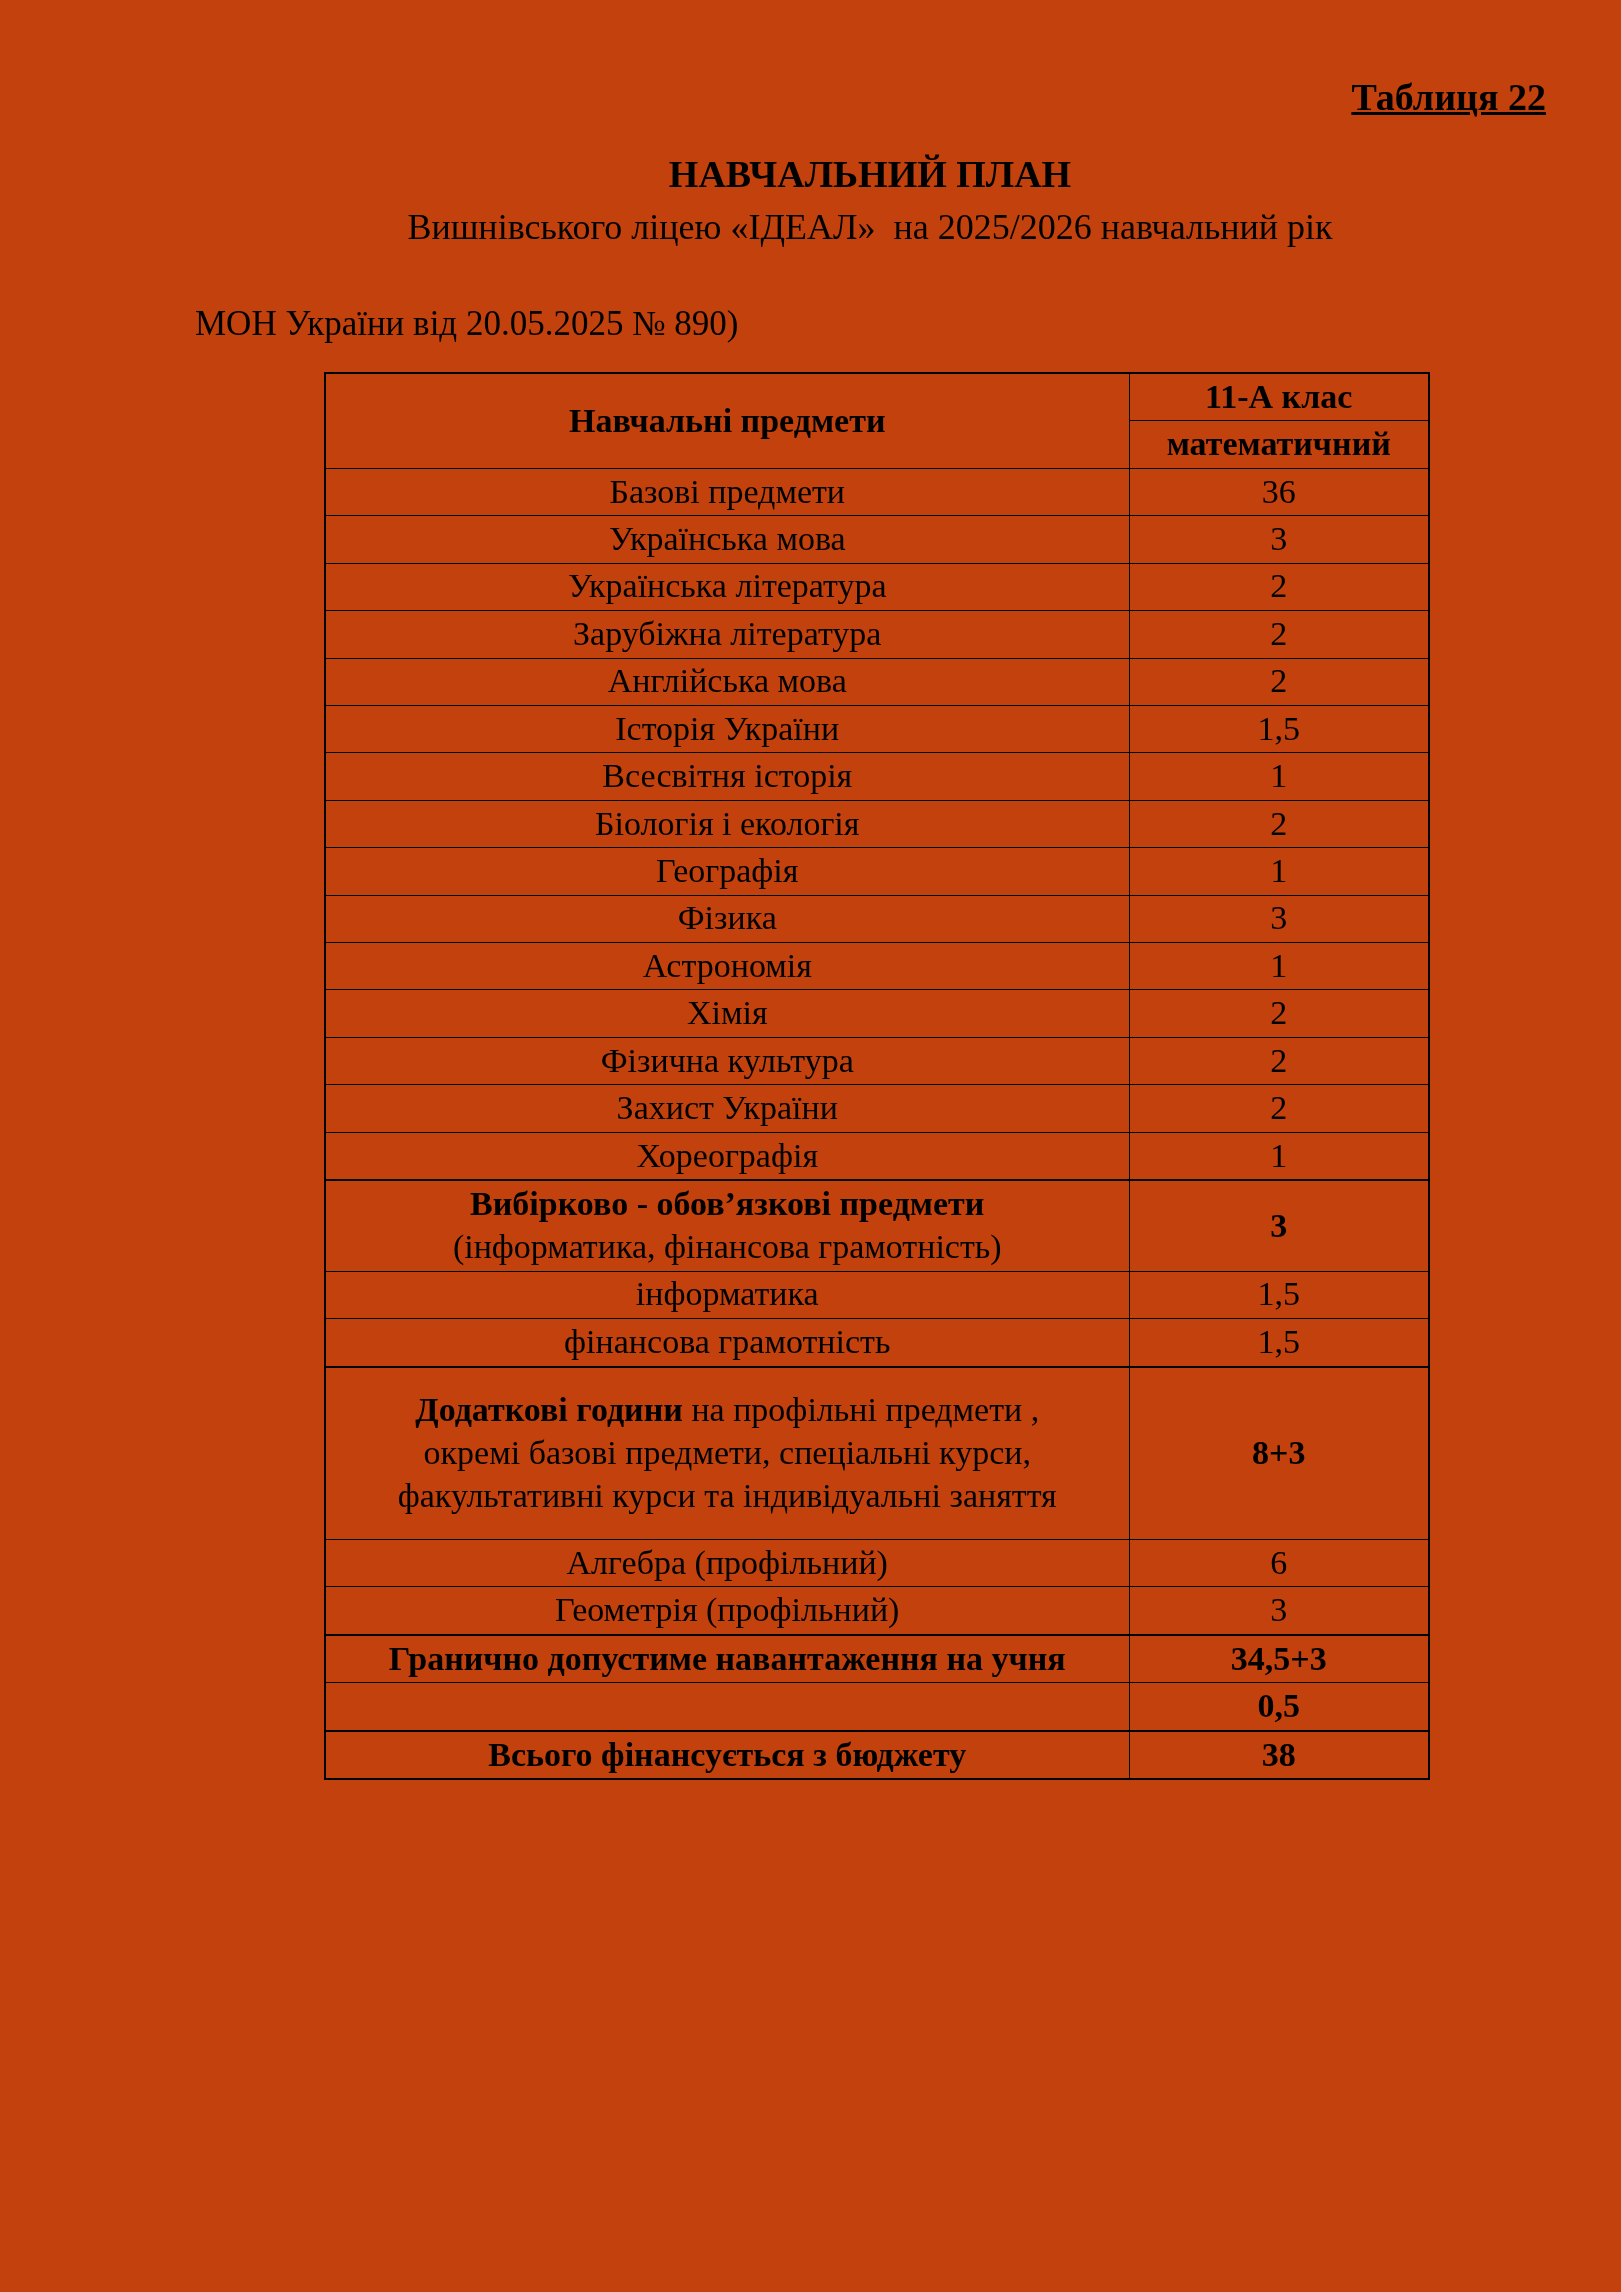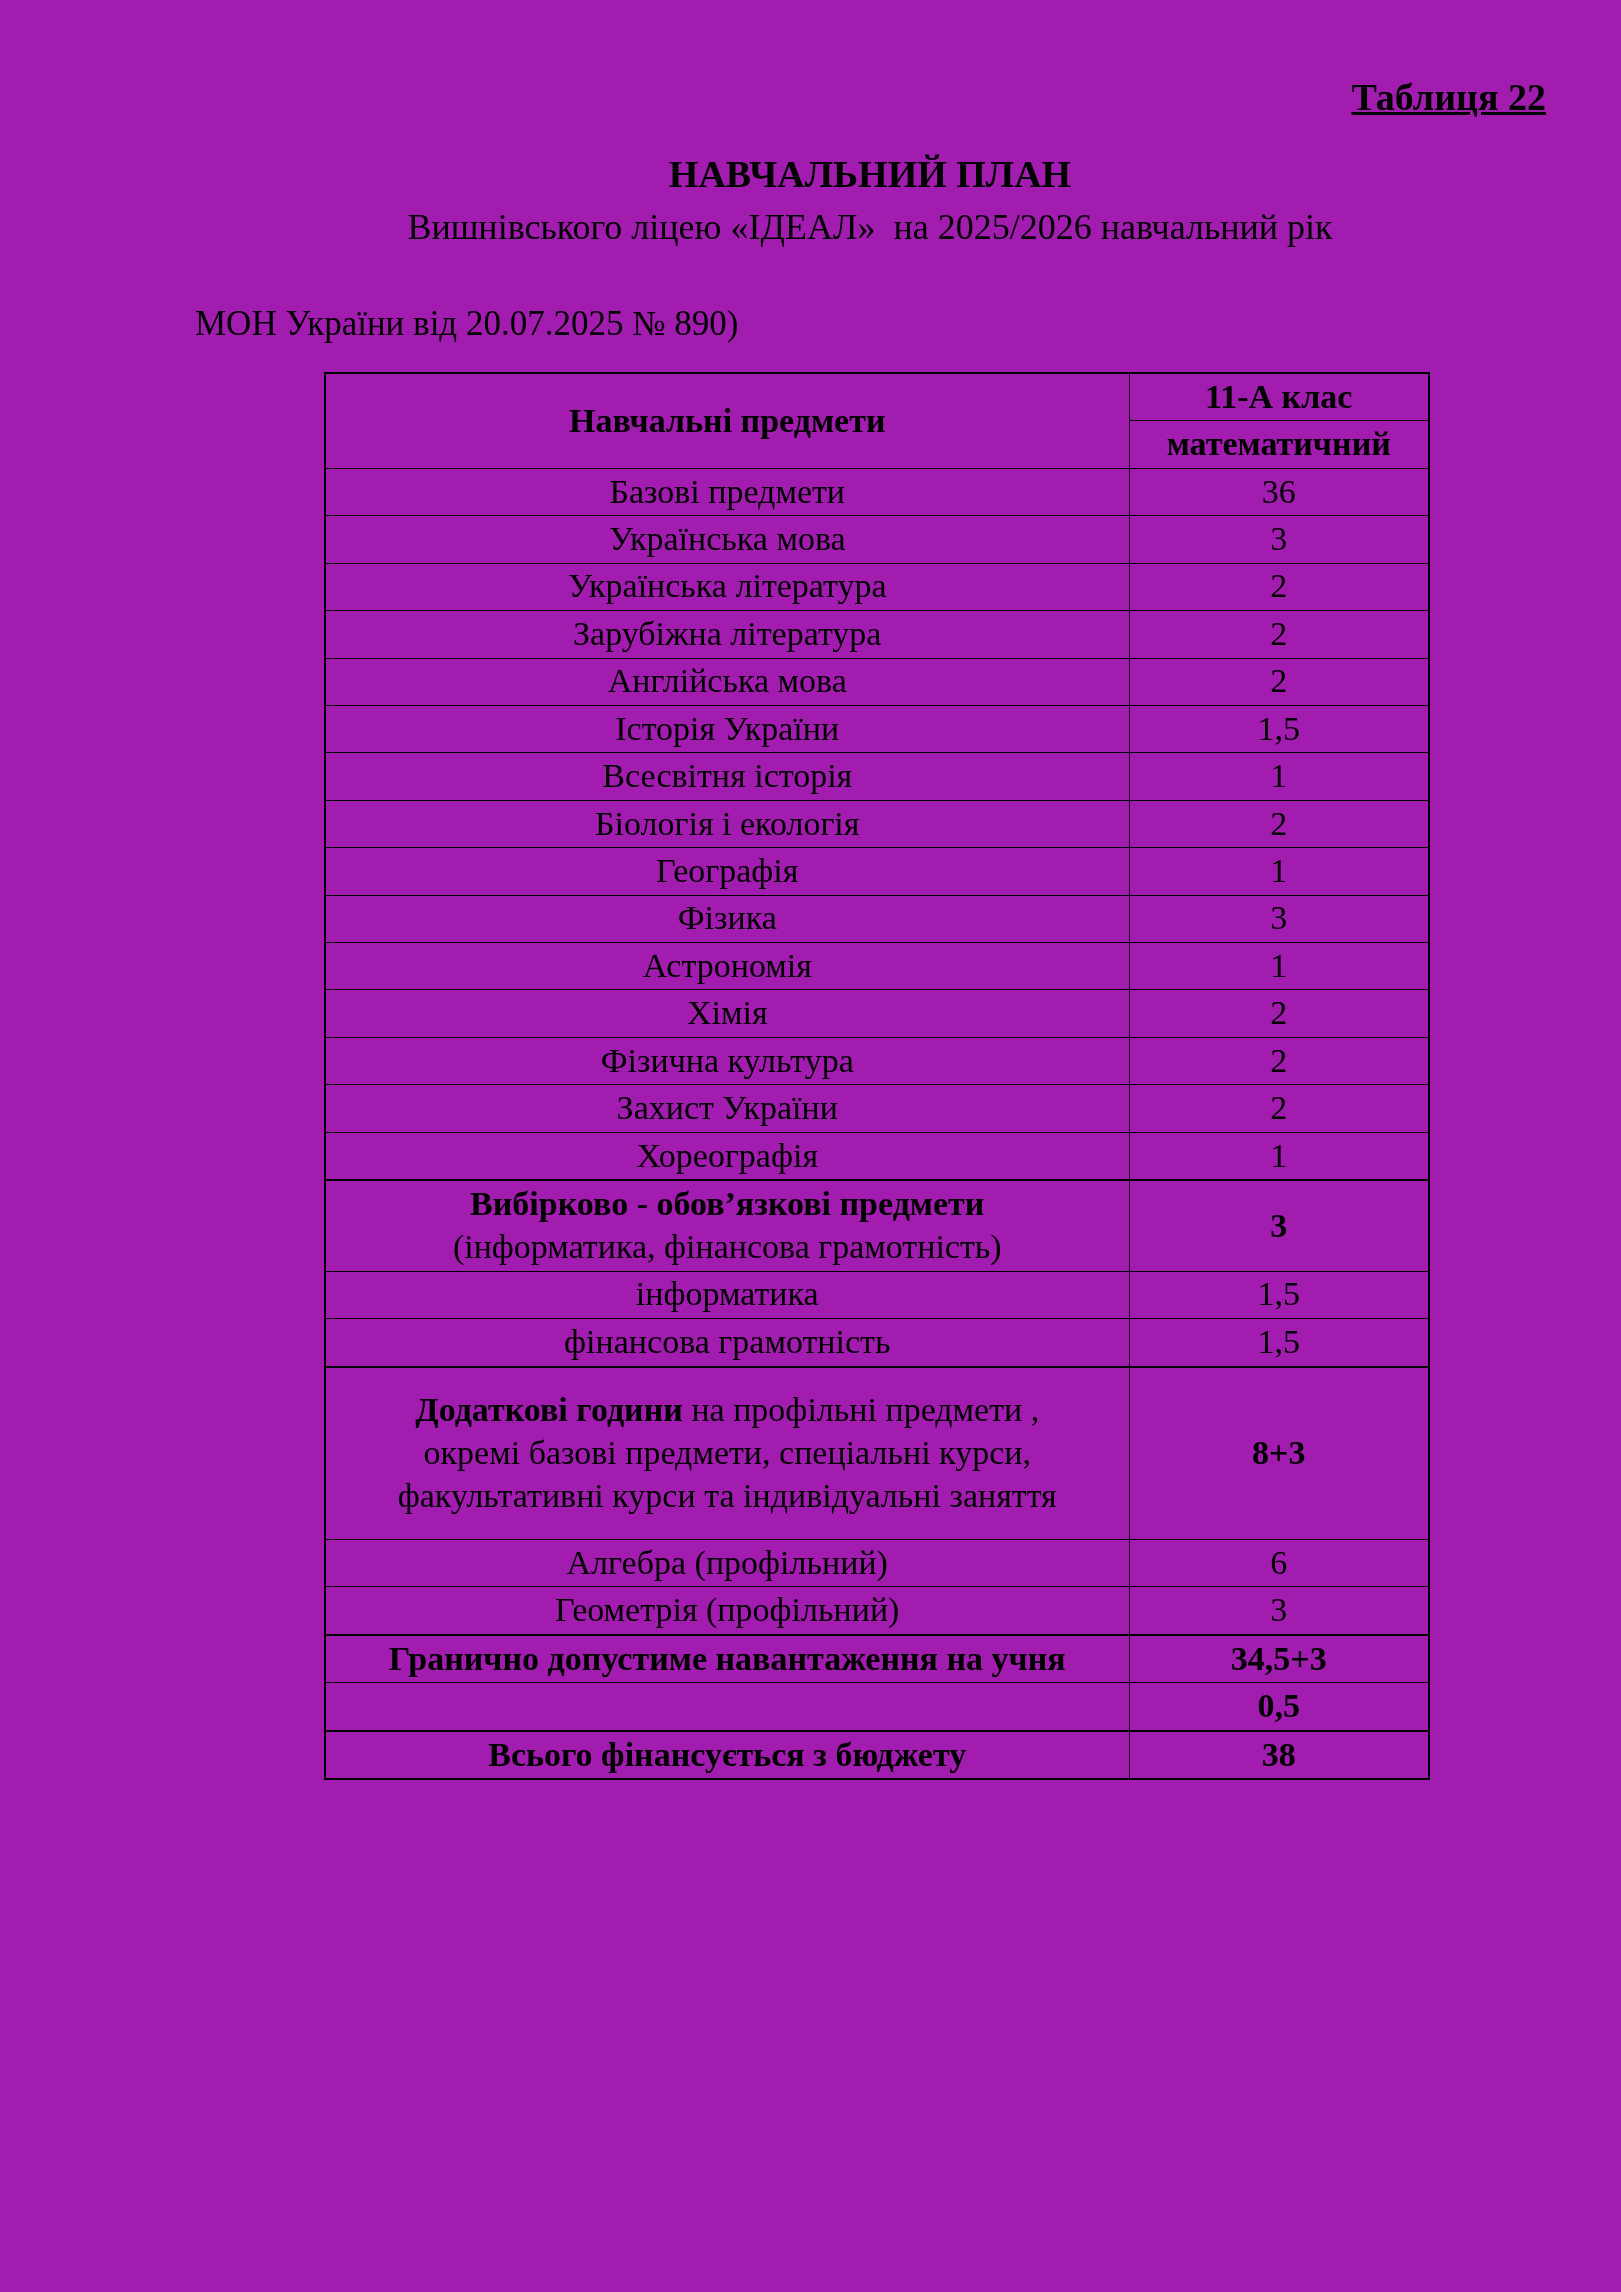--- a/index.html
+++ b/index.html
@@ -1,20 +1,20 @@
 <!DOCTYPE html>
 <html lang="uk" style="font-size:14.3px"><head>
 <meta charset="utf-8">
 <style>
   html, body { margin: 0; padding: 0; background: #e8e8e8; }
   .page {
     position: relative;
     width: 1621px;
     height: 2293px;
-    background: #a21caf;
+    background: #c2410c;
     font-family: "Liberation Serif", "DejaVu Serif", serif;
     color: #000000;
     overflow: hidden;
   }
   .b { font-weight: bold; }
 
   .table-label {
     position: absolute;
     top: 75px;
     right: 75px;
@@ -95,21 +95,21 @@
 
 <div class="page">
 
   <div class="table-label">Таблиця 22</div>
 
   <div class="doc-title">НАВЧАЛЬНИЙ ПЛАН</div>
 
   <div class="sub-line1">Вишнівського ліцею «ІДЕАЛ»  на 2025/2026 навчальний рік</div>
 
 
-  <div class="sub-line3">МОН України від 20.07.2025 № 890)</div>
+  <div class="sub-line3">МОН України від 20.05.2025 № 890)</div>
 
   <table class="plan">
     <colgroup>
       <col style="width:804px">
       <col style="width:300px">
     </colgroup>
     <tbody>
       <tr class="hrow">
         <td class="hdr hdr-bottom outer-l" rowspan="2">Навчальні предмети</td>
         <td class="hdr hdr-bottom outer-r">11-А клас</td>

